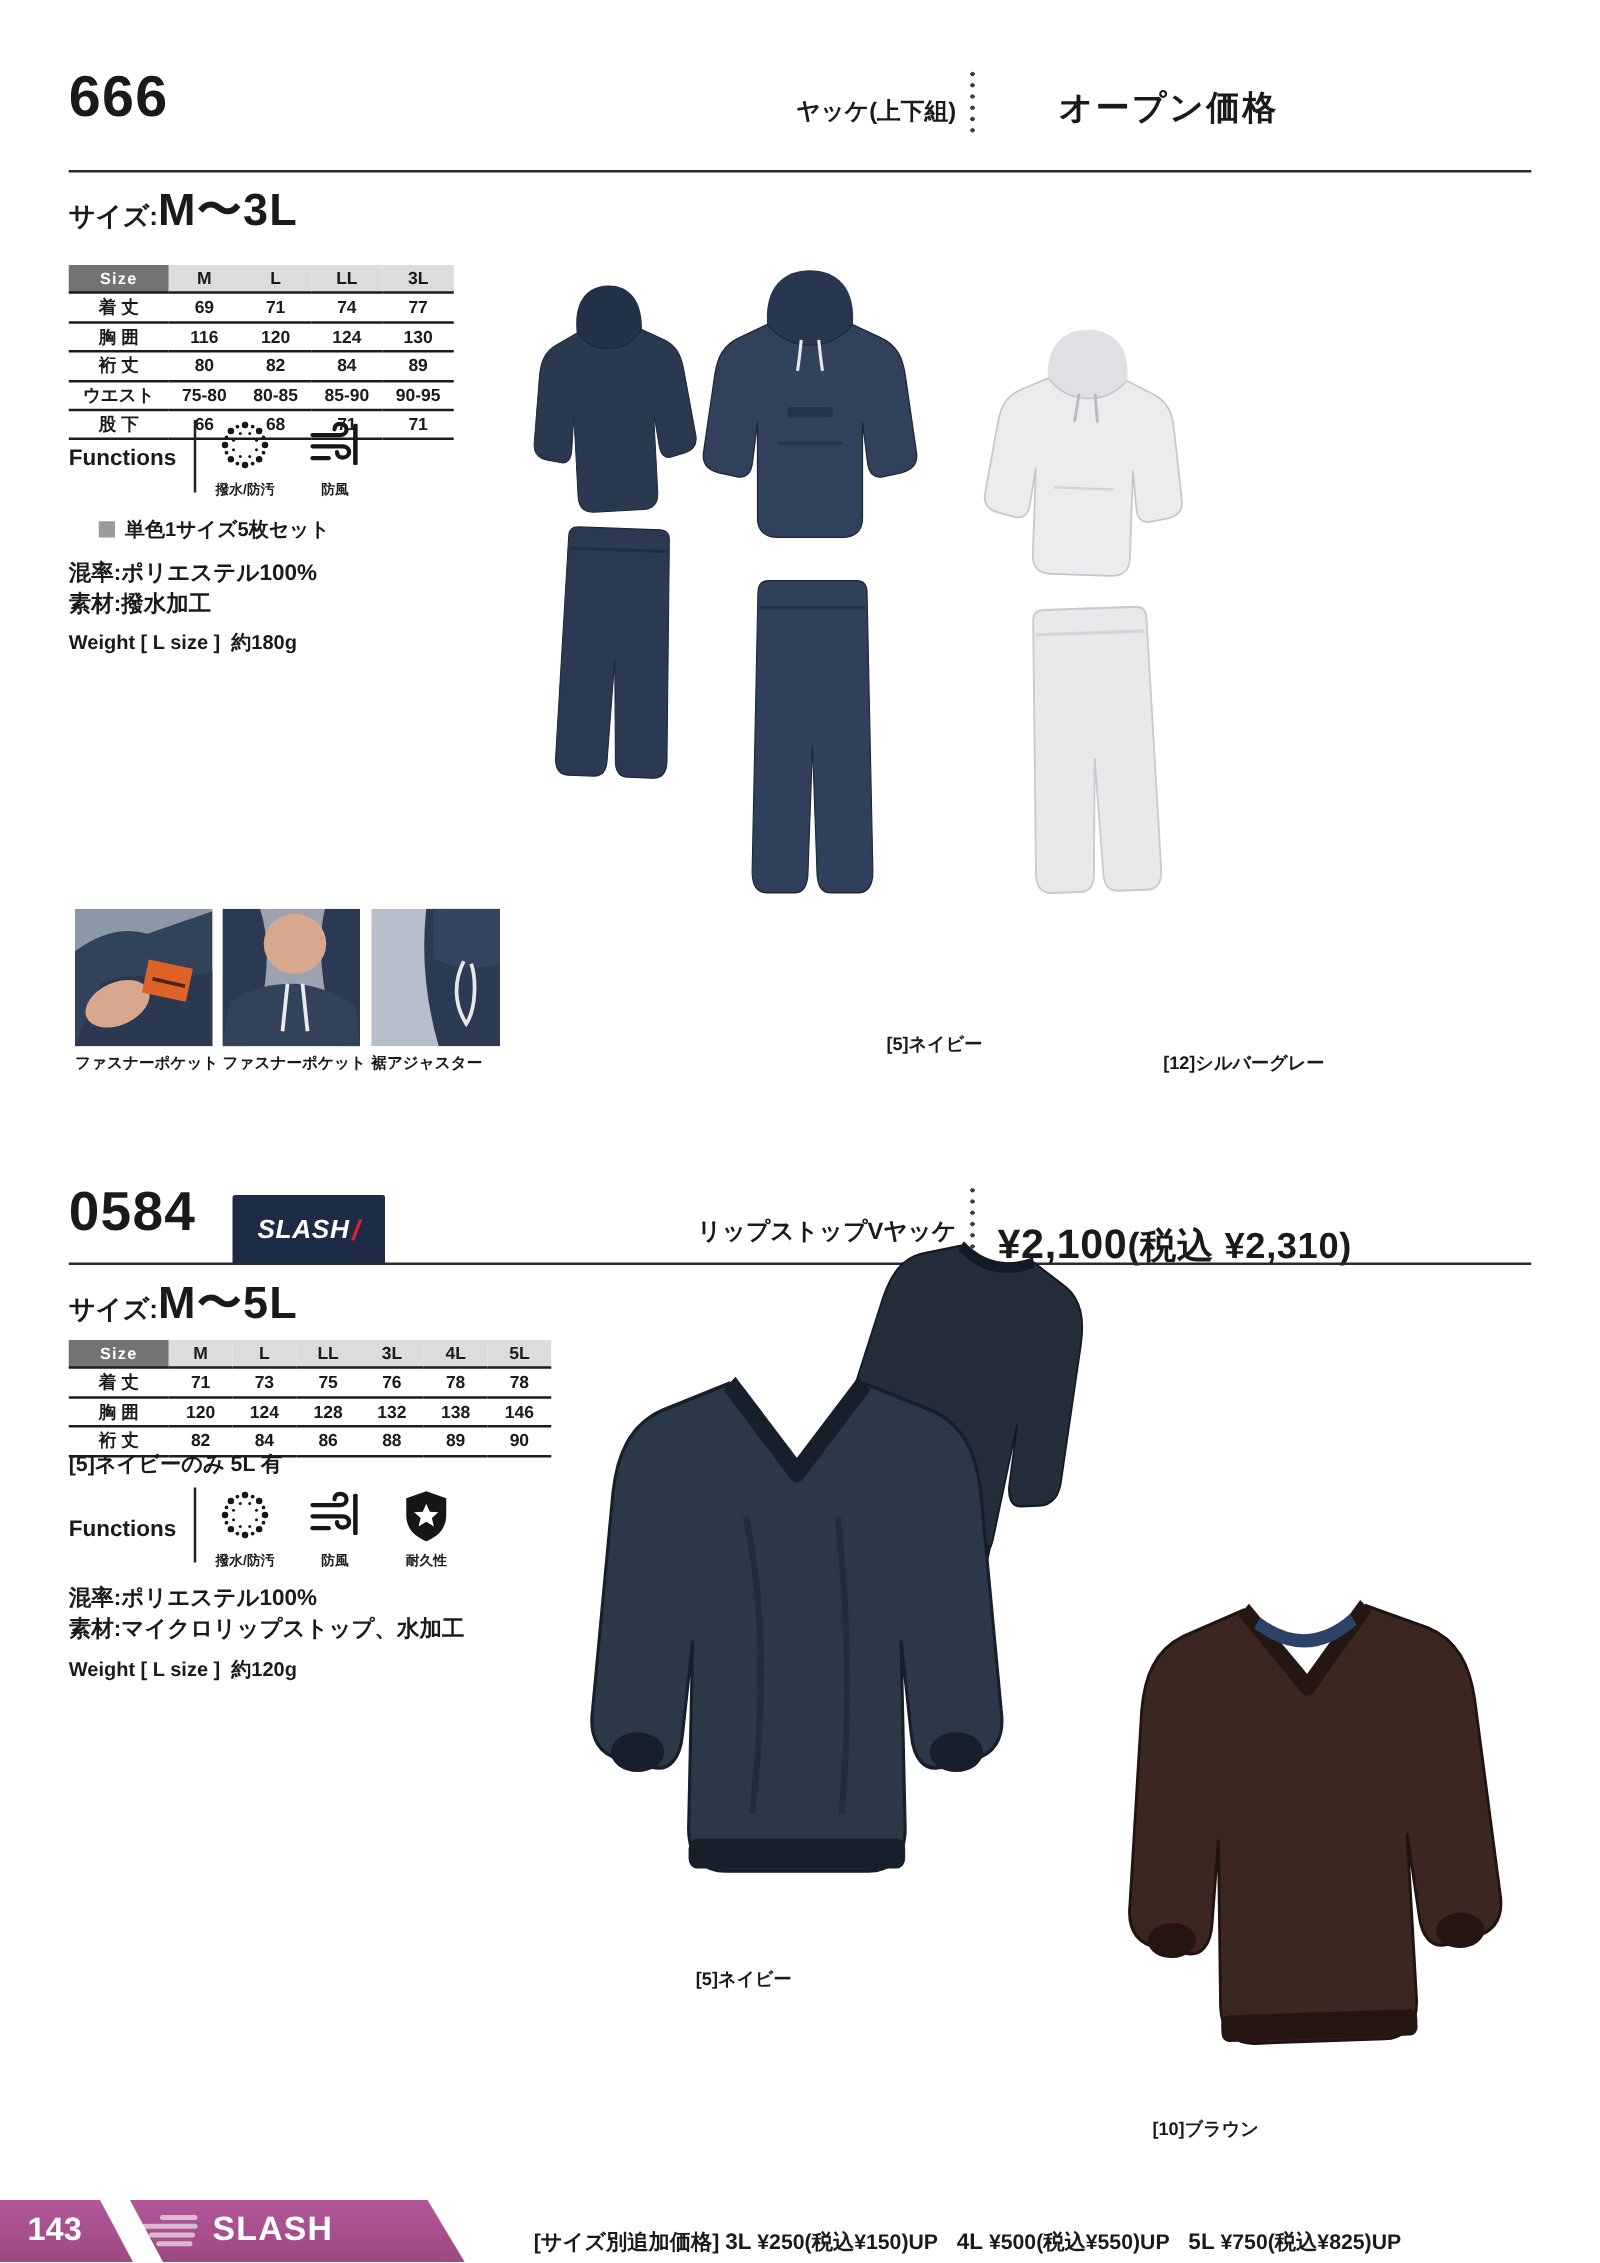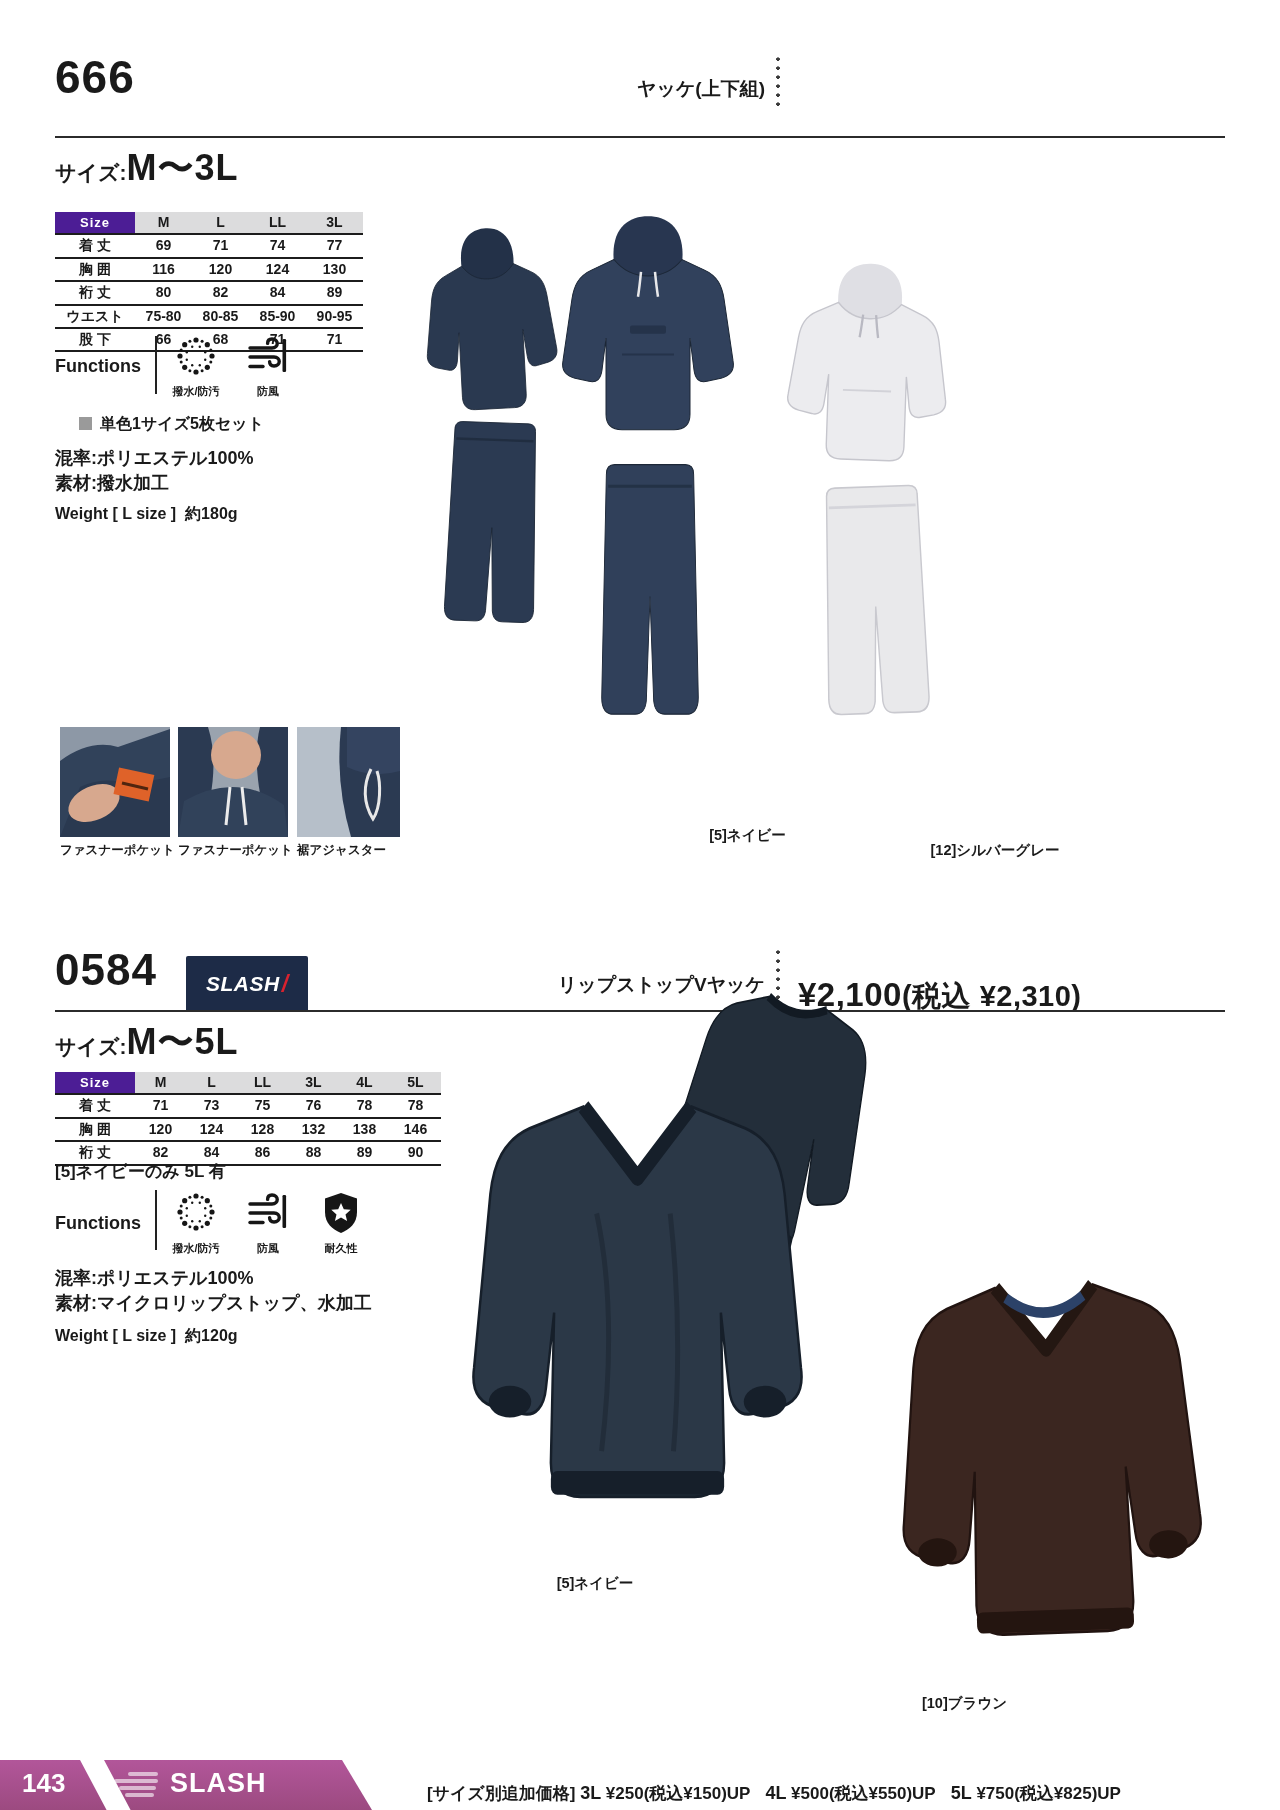--- a/index.html
+++ b/index.html
@@ -14,21 +14,21 @@
          background-size:4px 9px;background-repeat:repeat-y;}
   .open-price{font-size:27px;font-weight:900;letter-spacing:2px;text-align:center;}
   .hrule{height:2px;background:#2b2b2b;}
   .size-line .lbl{font-size:21px;font-weight:800;}
   .size-line .rng{font-size:36px;font-weight:900;letter-spacing:1px;}
 
   
   .spec-table{border-collapse:collapse;}
   .spec-table th,.spec-table td{border-bottom:2.5px solid #1c1c1c;text-align:center;
       font-weight:700;font-size:14px;padding:3px 0;line-height:1.1;}
-  .spec-table th.size-h{background:#4c1d95;color:#fff;font-size:13px;letter-spacing:1px;}
+  .spec-table th.size-h{background:#737373;color:#fff;font-size:13px;letter-spacing:1px;}
   .spec-table th.col-h{background:#dcdcdd;}
   .spec-table td.rl{font-weight:800;}
   .w80{width:80px;} .w57{width:57px;} .w51{width:51px;}
 
   
   .fn-label{font-size:18px;font-weight:800;}
   .fn-divider{width:2px;background:#222;}
   .fn-caption{font-size:11px;font-weight:700;text-align:center;width:86px;}
 
   .note-square{display:inline-block;width:13px;height:13px;background:#9a9a9a;margin-right:8px;vertical-align:-1px;}
@@ -63,20 +63,21 @@
   .footer-note .b{font-weight:900;}
 </style>
 </head>
 <body>
 
 <div id="page">
 
   <div class="abs big-code" style="left:55px;top:54px;">666</div>
   <div class="abs cat-name" style="left:520px;top:76px;width:245px;">ヤッケ(上下組)</div>
   <div class="abs vdots" style="left:776px;top:57px;height:52px;"></div>
+  <div class="abs open-price" style="left:800px;top:68px;width:270px;">オープン価格</div>
   <div class="abs hrule" style="left:55px;top:136px;width:1170px;"></div>
 
   <div class="abs size-line" style="left:55px;top:144px;">
     <span class="lbl">サイズ:</span><span class="rng">M〜3L</span>
   </div>
 
   <table class="abs spec-table" style="left:55px;top:212px;">
     <tbody>
         <tr>
       <th class="size-h w80">Size</th>

